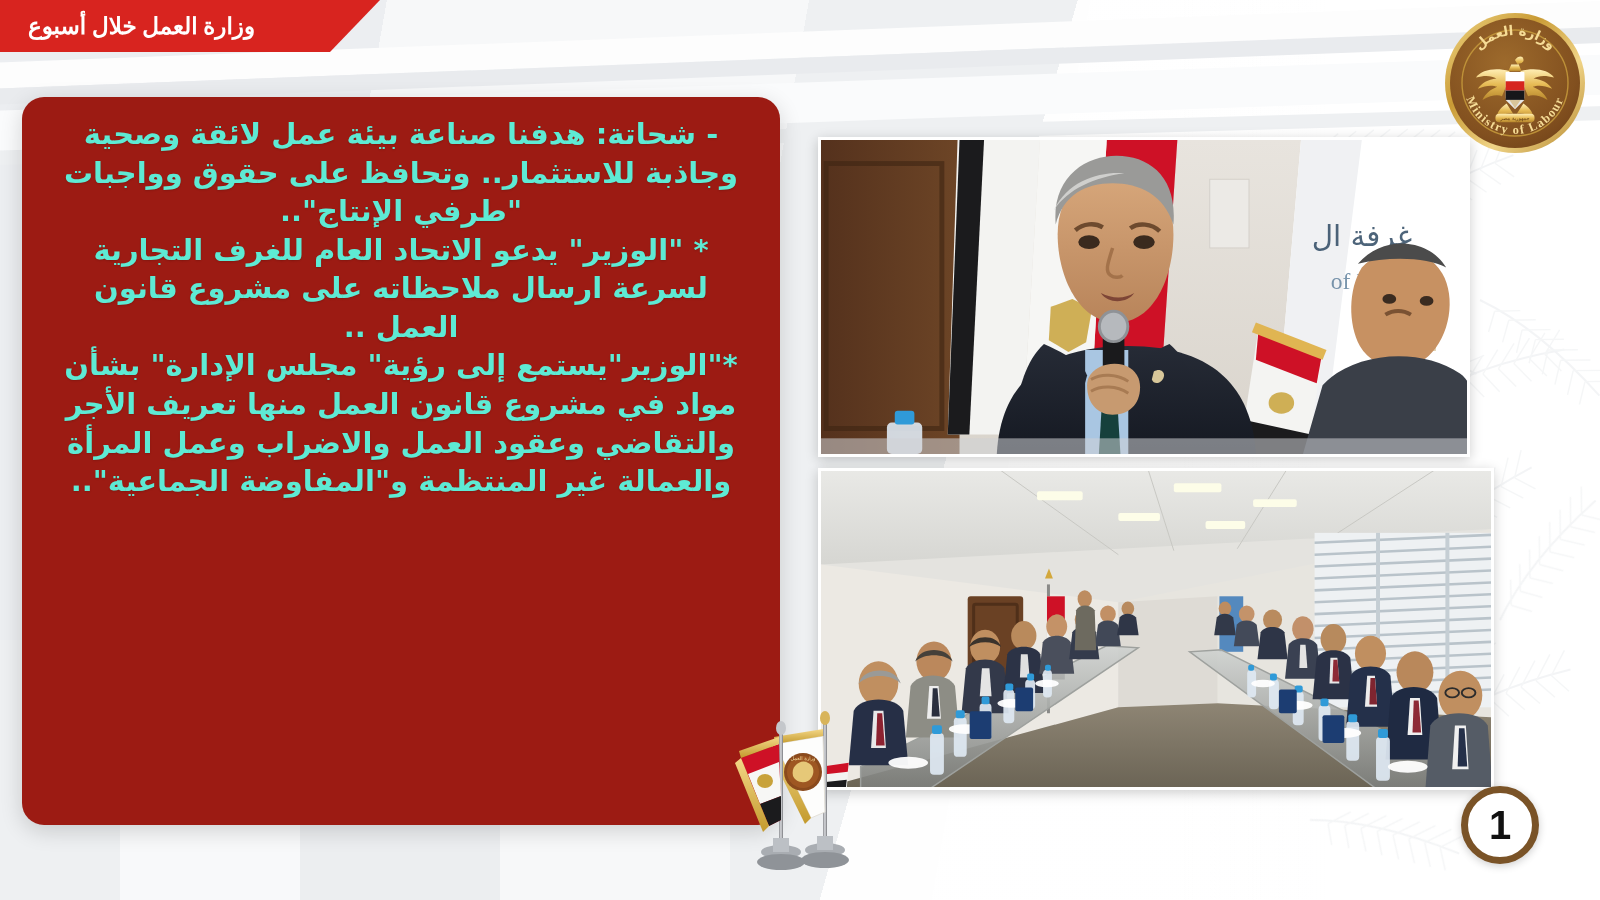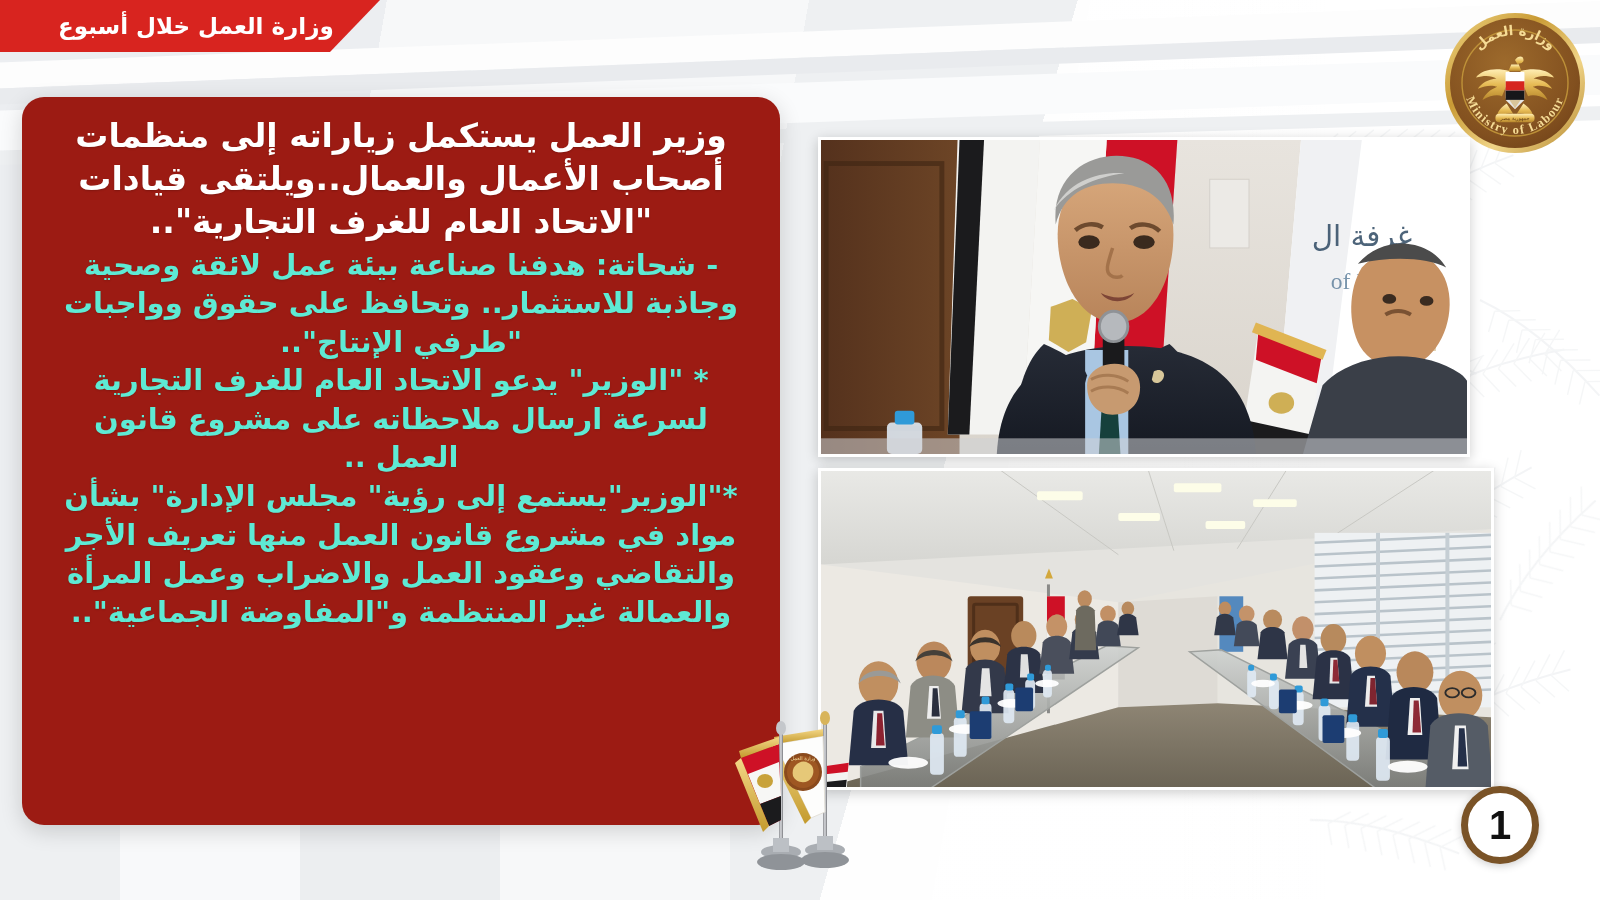--- a/index.html
+++ b/index.html
@@ -39,21 +39,21 @@
   #header-ribbon{
     position:absolute;left:0;top:0;height:52px;width:380px;
     background:#d8241f;
     clip-path:polygon(0 0, 380px 0, 330px 100%, 0 100%);
     display:flex;align-items:center;justify-content:flex-end;
     padding-left:0;padding-right:14px;box-sizing:border-box;
     z-index:6;
   }
   #header-ribbon .title{
     color:#ffffff;font-size:23px;font-weight:bold;
-    letter-spacing:0;white-space:nowrap;padding-left:58px;
+    letter-spacing:0;white-space:nowrap;padding-left:28px;font-family:Liberation Serif, serif;
   }
 
   
   #logo-seal{
     position:absolute;right:12px;top:10px;width:146px;height:146px;z-index:9;
   }
 
   
   #news-card{
     position:absolute;left:22px;top:97px;width:758px;height:728px;
@@ -209,21 +209,20 @@
     </g>
     <text font-size="13.5" font-weight="bold" fill="#f6dc96" font-family="'DejaVu Sans',sans-serif" letter-spacing="1">
       <textPath href="#arcTop" startOffset="50%" text-anchor="middle">وزارة العمل</textPath>
     </text>
     <text font-size="12.5" font-weight="bold" fill="#f6dc96" font-family="'Liberation Serif',serif" letter-spacing="1.4">
       <textPath href="#arcBot" startOffset="50%" text-anchor="middle">Ministry of Labour</textPath>
     </text>
   </svg>
 
   <div id="news-card">
-    <div id="news-headline">وزير العمل يستكمل زياراته إلى منظمات أصحاب الأعمال والعمال..ويلتقى قيادات "الاتحاد العام للغرف التجارية"..</div>
     <div id="news-body">- شحاتة: هدفنا صناعة بيئة عمل لائقة وصحية وجاذبة للاستثمار.. وتحافظ على حقوق وواجبات "طرفي الإنتاج"..
 * "الوزير" يدعو الاتحاد العام للغرف التجارية لسرعة ارسال ملاحظاته على مشروع قانون العمل ..
 *"الوزير"يستمع إلى رؤية" مجلس الإدارة" بشأن مواد في مشروع قانون العمل منها تعريف الأجر والتقاضي وعقود العمل والاضراب وعمل المرأة والعمالة غير المنتظمة و"المفاوضة الجماعية"..</div>
   </div>
 
   <div class="photo" id="photo-minister">
     <svg viewBox="0 0 676 320" preserveAspectRatio="xMidYMid slice">
       <defs>
         <linearGradient id="wallg" x1="0" y1="0" x2="0" y2="1">
           <stop offset="0" stop-color="#e8e4de"></stop>

